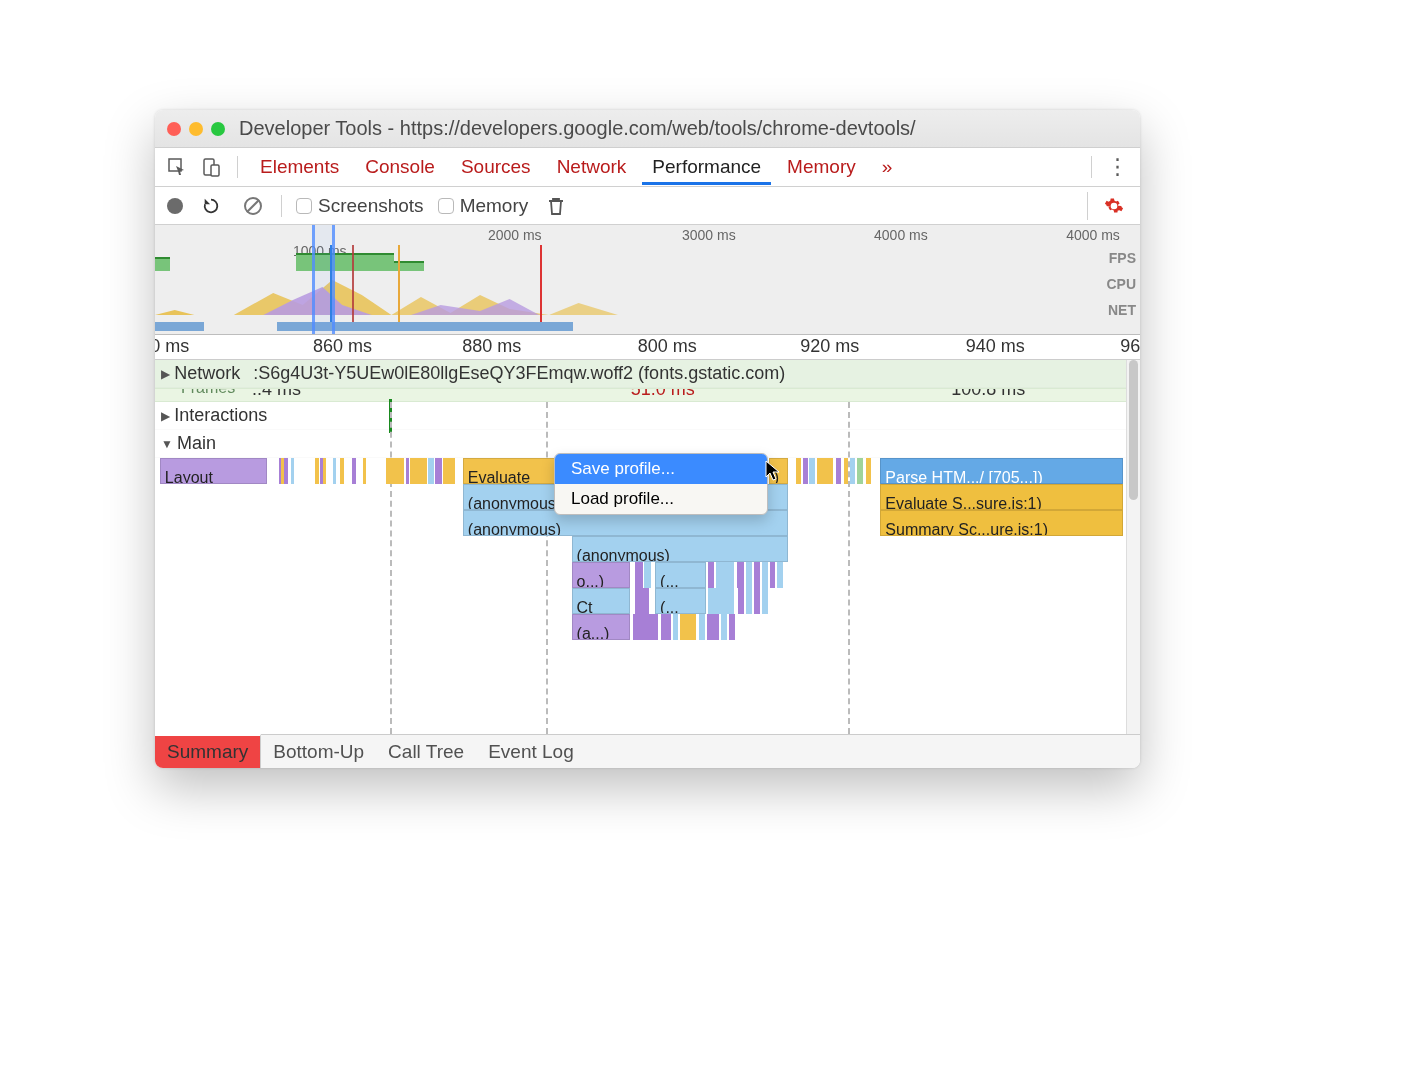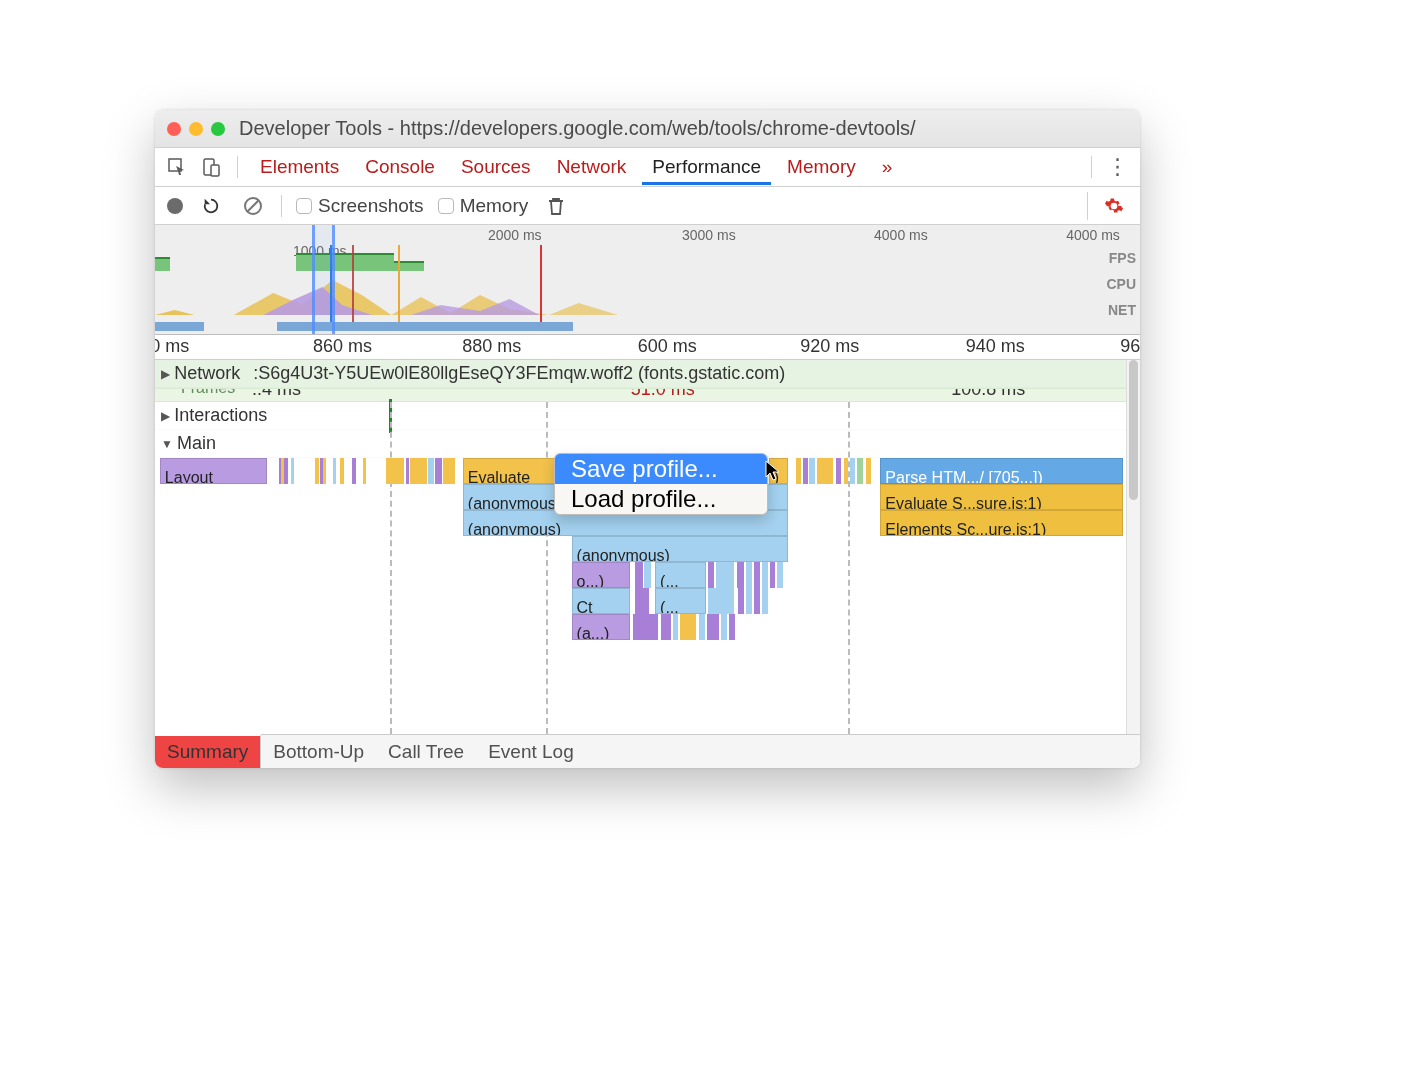--- a/index.html
+++ b/index.html
@@ -58,21 +58,21 @@
   .frow{height:26px; position:relative;}
   .seg{position:absolute; top:0; height:26px; font-size:16px; color:#222; padding:10px 4px; overflow:hidden; white-space:nowrap; border:1px solid rgba(0,0,0,.12);}
   .c-purple{background:#b89be0;}
   .c-yellow{background:#f2c24b;}
   .c-yellow2{background:#efbf3f;}
   .c-blue{background:#a3d1ef;}
   .c-blue2{background:#64a9e6; color:#fff;}
   .thinbar{position:absolute; top:0; height:26px; width:2px;}
   
   .ctx{position:absolute; left:399px; top:93px; width:214px; background:#f8f7f3; border:1px solid #bdbdbd; border-radius:6px; box-shadow:0 6px 14px rgba(0,0,0,.18); overflow:hidden; z-index:10;}
-  .ctx-item{height:30px; display:flex; align-items:center; padding:8px 16px; font-size:24px; cursor:pointer;}
+  .ctx-item{height:30px; display:flex; align-items:center; padding:8px 16px; font-size:17px; cursor:pointer;}
   .ctx-item.sel{background:#3b8bff; color:#fff;}
   .cursor{position:absolute; left:610px; top:100px; z-index:11; font-size:18px;}
   
   .footer{height:34px; border-top:1px solid #ccc; display:flex; align-items:stretch; font-size:19px; color:#515151; background:#f5f5f5;}
   .ftab{padding:4px 12px; display:flex; align-items:center; cursor:pointer;}
   .ftab.active{background:#ef4444; border-top:2px solid #fff; color:#333; margin-top:-1px; border-right:1px solid #ccc; border-left:1px solid #ccc;}
   .ftab.active:first-child{border-left:none;}
 </style>
 </head>
 <body>
@@ -184,21 +184,21 @@
       <div class="netbar" style="left:12.4%; width:30%;"></div>
     </div>
     <div class="ov-sel" id="ov-sel" style="left: 15.9%; right: 81.7%;"></div>
   </div>
 
   <div class="mainarea">
     <div class="ruler" id="ruler">
         <span style="left: -1.5%;">40 ms</span>
         <span style="left: 14%; margin-left: 20px;">860 ms</span>
         <span style="left: 31.2%;">880 ms</span>
-        <span style="left: 49%;">600 ms</span>
+        <span style="left: 49%;">800 ms</span>
         <span style="left: 65.5%;">920 ms</span>
         <span style="left: 82.3%;">940 ms</span>
         <span style="left: 98%;">960 ms</span>
       </div>
     <div class="scrollbar">
         <div class="scrollthumb"></div>
       </div>
 
     <div class="scrollbody">
 
@@ -274,21 +274,21 @@
             <div class="seg c-yellow" style="left: 31.7%; width: 31.3%;">Evaluate</div>
             <div class="seg c-yellow" style="left: 63.2%; width: 2%;">)</div>
             <div class="seg c-blue2" style="left: 74.7%; width: 25%;">Parse HTM.../ [705...])</div>
           </div>
         <div class="frow" id="fr1">
             <div class="seg c-blue" style="left: 31.7%; width: 33.5%;">(anonymous)</div>
             <div class="seg c-yellow2" style="left: 74.7%; width: 25%;">Evaluate S...sure.js:1)</div>
           </div>
         <div class="frow" id="fr2">
             <div class="seg c-blue" style="left: 31.7%; width: 33.5%;">(anonymous)</div>
-            <div class="seg c-yellow2" style="left: 74.7%; width: 25%;">Elements Sc...ure.js:1)</div>
+            <div class="seg c-yellow2" style="left: 74.7%; width: 25%;">Summary Sc...ure.js:1)</div>
           </div>
         <div class="frow" id="fr3">
             <div class="seg c-blue" style="left: 42.9%; width: 22.3%;">(anonymous)</div>
           </div>
         <div class="frow" id="fr4">
             <div class="seg c-purple" style="left: 42.9%; width: 6%;">o...)</div>
             <div class="seg c-blue" style="left: 51.5%; width: 5.2%;">(...</div>
             <div class="thinbar" style="left: 49.4%; width: 0.9%; background: rgb(167, 127, 214);"></div>
             <div class="thinbar" style="left: 50.4%; width: 0.7%; background: rgb(163, 209, 239);"></div>
             <div class="thinbar" style="left: 57%; width: 0.6%; background: rgb(167, 127, 214);"></div>

